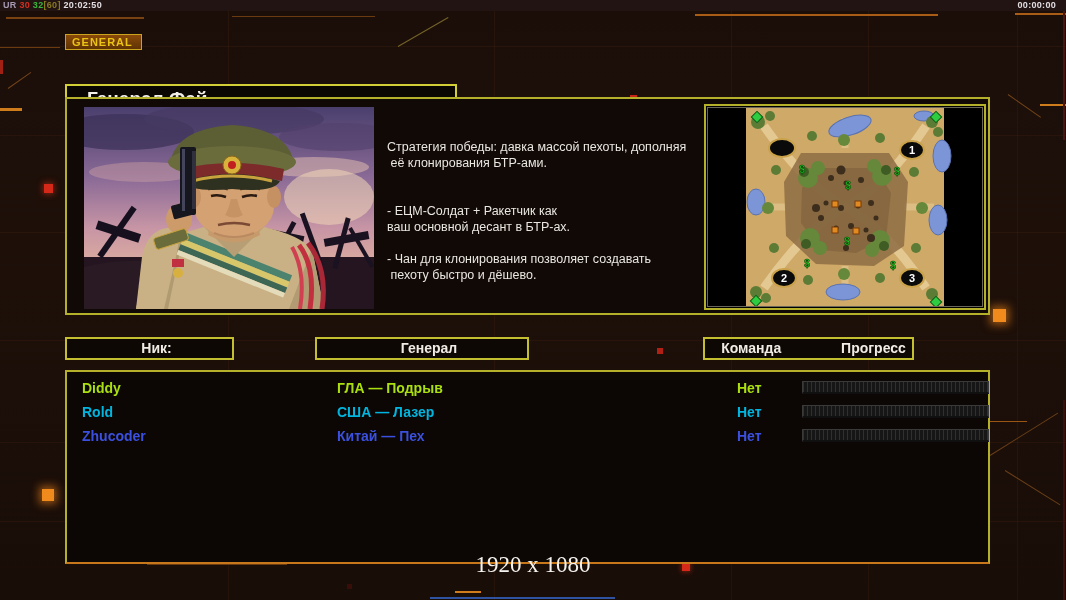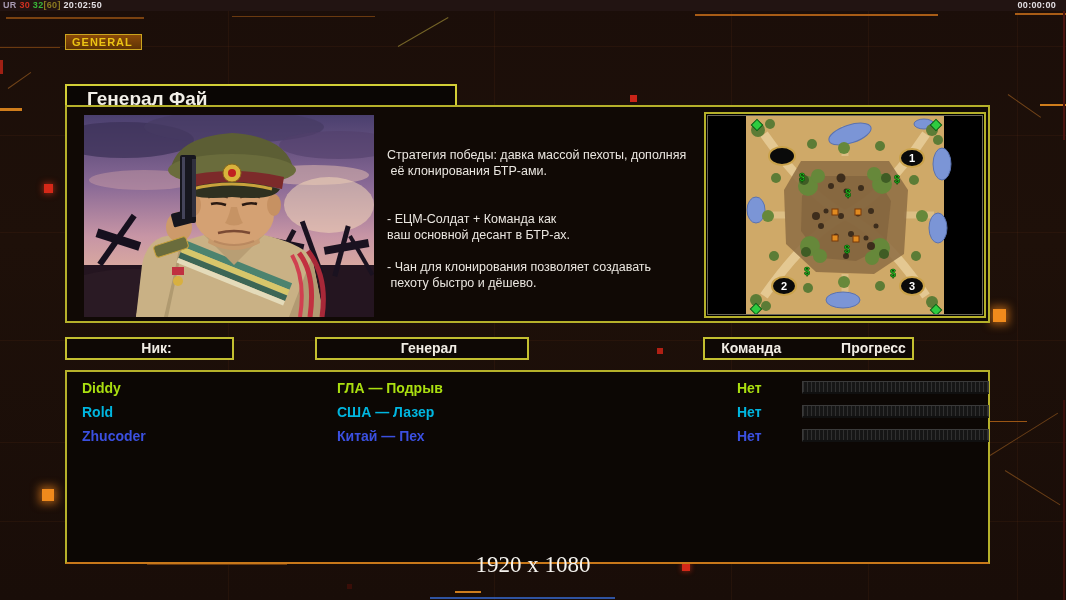--- a/index.html
+++ b/index.html
@@ -19,21 +19,21 @@
   .topbar .right{position:absolute;right:10px;top:0;color:#e2dee2;}
   .t-ur{color:#a79ab2;} .t-s1{color:#d03020;} .t-s2{color:#38b838;} .t-s3{color:#8a7a20;} .t-clk{color:#e2dee2;}
   
   .general-tab{position:absolute;left:65px;top:34px;z-index:3;padding:1px 8px 1px 6px;
     background:linear-gradient(180deg,#8a4a08,#5f3305);border:1px solid #caa41e;
     color:#ecc414;font-size:11px;font-weight:bold;letter-spacing:1px;}
   .title-box{position:absolute;left:65px;top:48px;width:368px;height:26px;z-index:2;
     background:#0a0604;border:2px solid #d2ce36;color:#f2efe8;
     font-size:19px;font-weight:bold;line-height:26px;padding-left:20px;margin-top:36px;}
   
-  .info-panel{position:absolute;left:65px;top:105px;width:921px;height:214px;z-index:2;
+  .info-panel{position:absolute;left:65px;top:97px;width:921px;height:214px;z-index:2;
     background:#100905;border:2px solid #b5b02a;}
   .portrait{position:absolute;left:17px;top:8px;width:290px;height:202px;background:#000;}
   .strategy{position:absolute;left:320px;top:40px;width:318px;color:#eae6e0;}
   .strategy-line{white-space:pre;font-size:12.5px;line-height:16px;min-height:16px;}
   .minimap-frame{position:absolute;left:637px;top:5px;width:278px;height:202px;
     background:#000;border:2px solid #b5b02a;}
   .minimap-inner{position:absolute;inset:1px;border:1px solid #6a665a;background:#000;}
   
   .hdr{position:absolute;top:337px;height:19px;z-index:2;background:#0e0805;border:2px solid #c3bf30;
        color:#f0ece4;font-size:14px;font-weight:bold;line-height:19px;text-align:center;}
@@ -193,21 +193,21 @@
         <circle cx="94" cy="166" r="5" fill="#d8b040"></circle>
         <rect x="70" y="126" width="34" height="12" rx="3" transform="rotate(-18 87 132)" fill="#6a6c3c" stroke="#c8a23c"></rect>
       </svg>
     </div>
 
     <div class="strategy">
       <div class="strategy-line">Стратегия победы: давка массой пехоты, дополняя</div>
       <div class="strategy-line"> её клонирования БТР-ами.</div>
       <div class="strategy-line"></div>
       <div class="strategy-line"></div>
-      <div class="strategy-line">- ЕЦМ-Солдат + Команда как</div>
+      <div class="strategy-line">- ЕЦМ-Солдат + Ракетчик как</div>
       <div class="strategy-line">ваш основной десант в БТР-ах.</div>
       <div class="strategy-line"></div>
       <div class="strategy-line">- Чан для клонирования позволяет создавать</div>
       <div class="strategy-line"> пехоту быстро и дёшево.</div>
     </div>
 
     <div class="minimap-frame">
       <div class="minimap-inner">
         <svg width="274" height="198" viewBox="0 0 274 198">
           <rect width="274" height="198" fill="#000"></rect>

